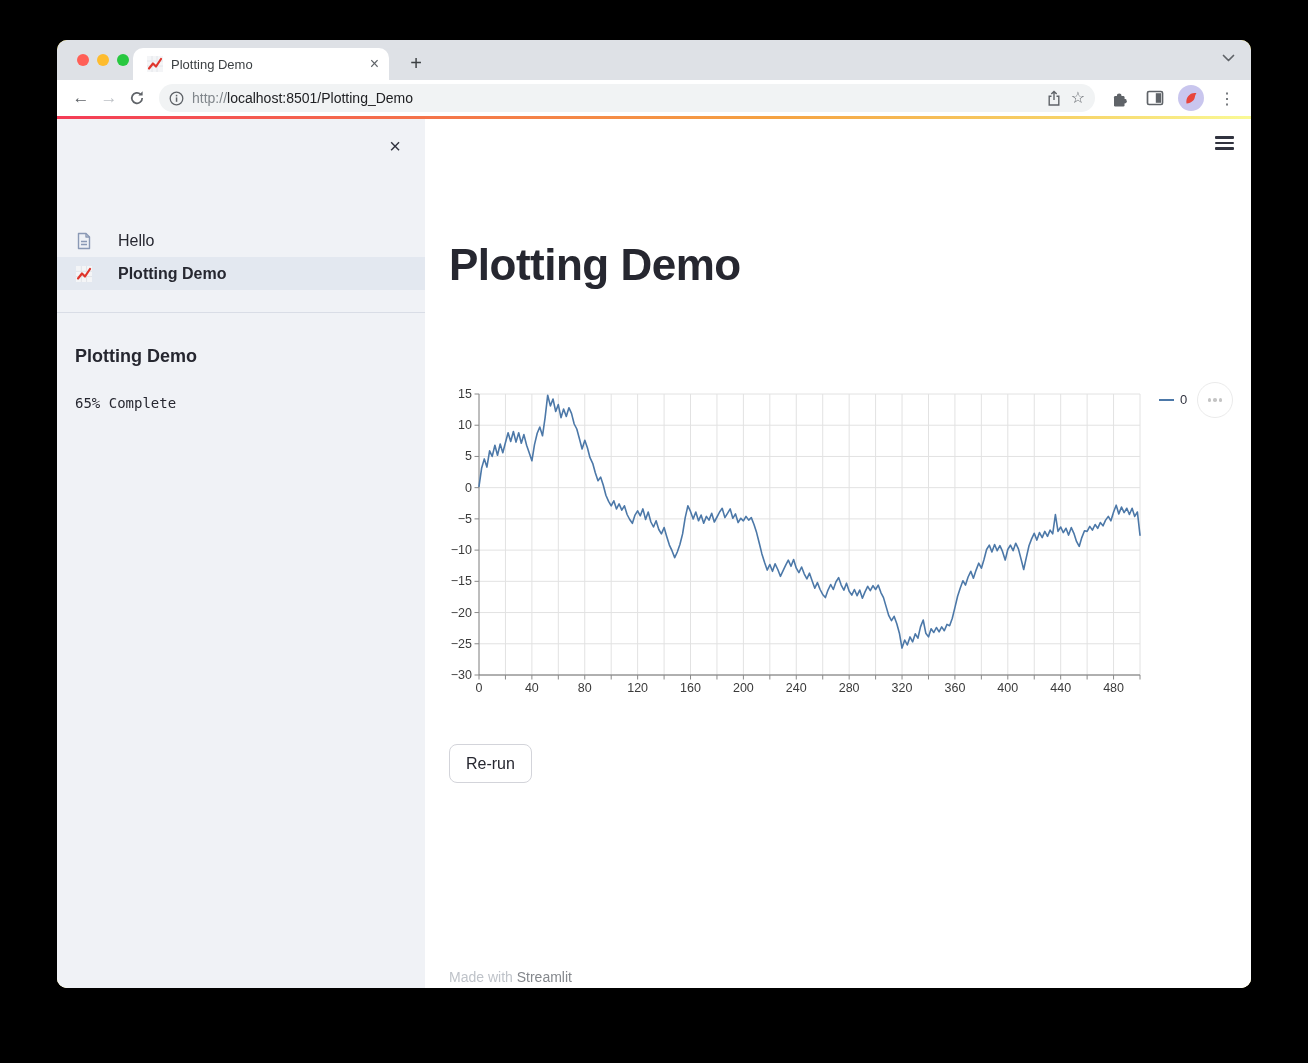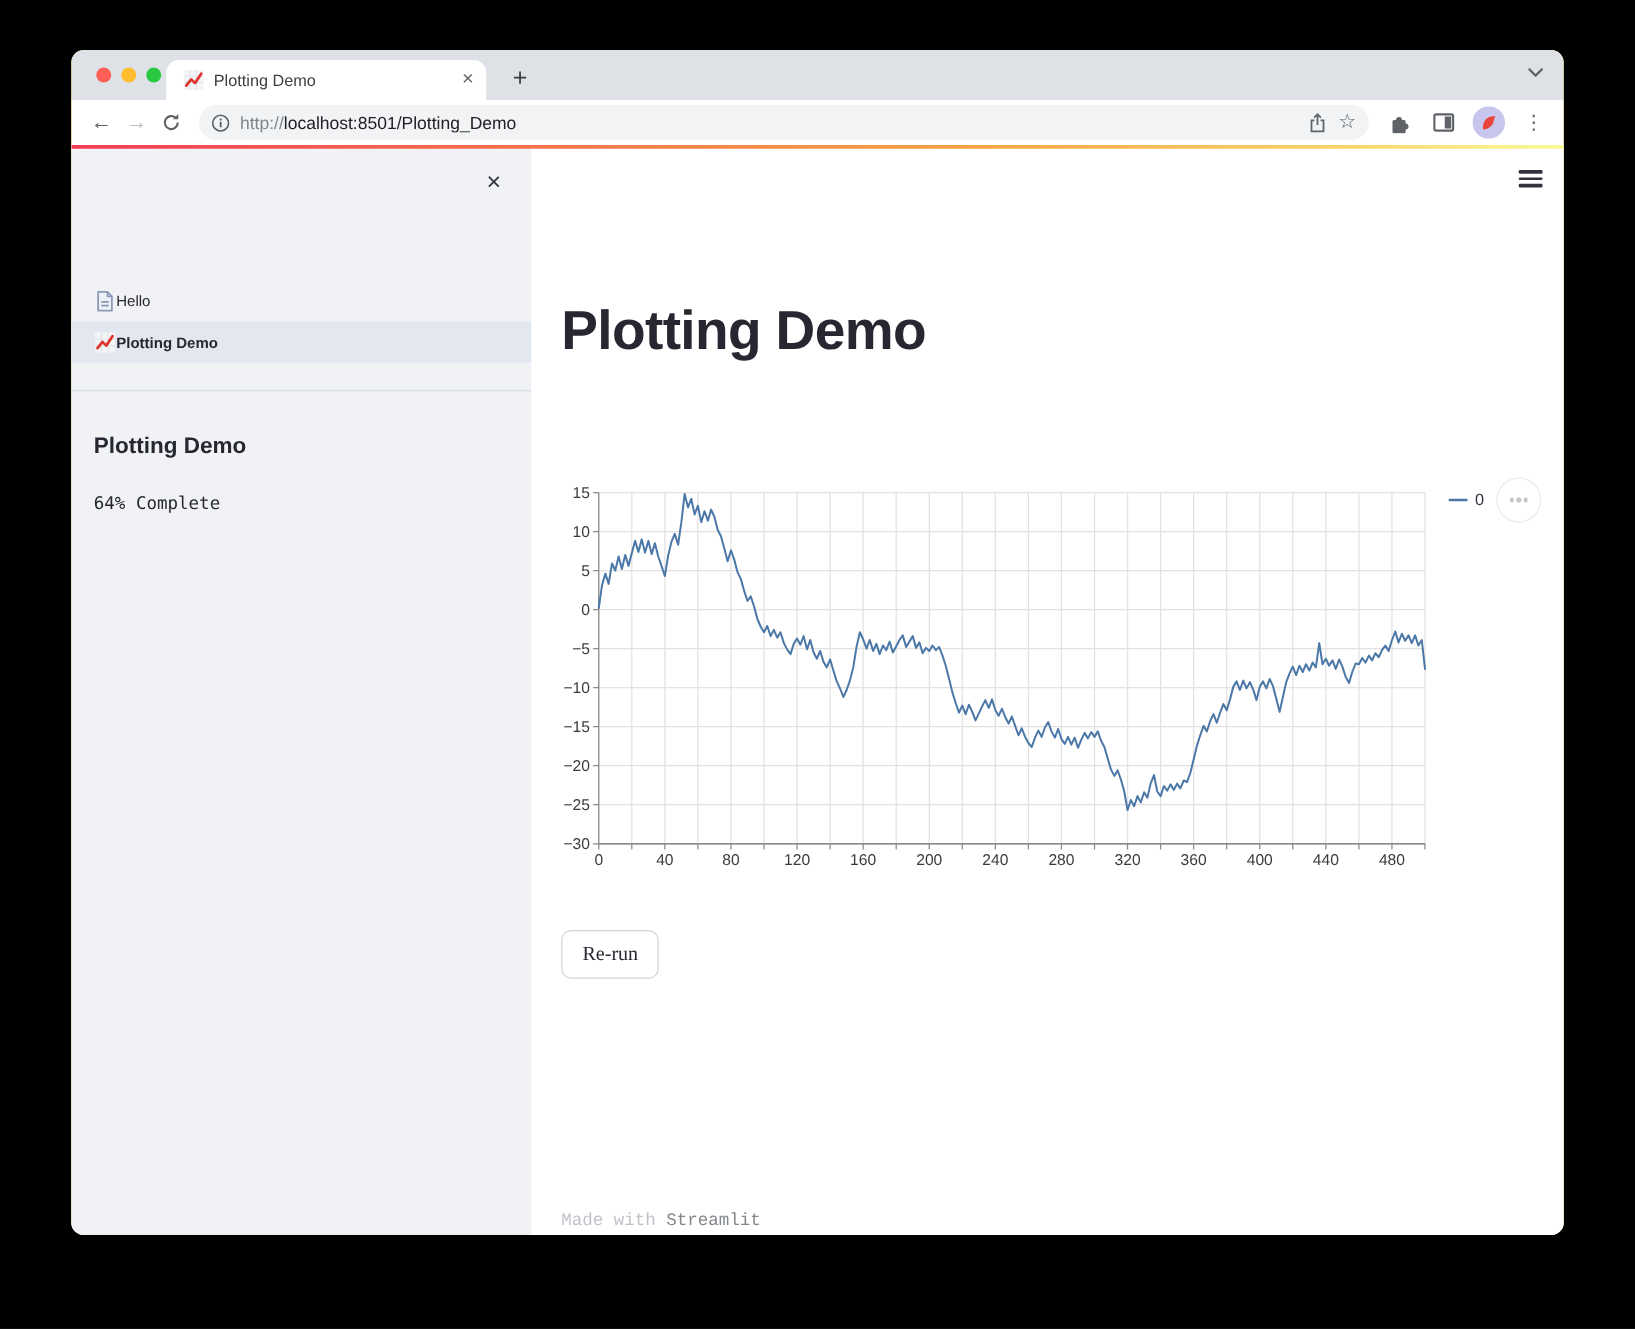--- a/index.html
+++ b/index.html
@@ -38,22 +38,22 @@
   .kebab { font-size:16px; color:#5f6368; letter-spacing:0; }
 
   
   .content { position:absolute; top:76px; left:0; right:0; bottom:0; background:#fff; overflow:hidden; }
   .decoration { position:absolute; top:0; left:0; right:0; height:3px; z-index:6; }
 
   .sidebar { position:absolute; left:0; top:0; bottom:0; width:368px; background:#f0f2f6; z-index:2; }
   .sb-close { position:absolute; top:18px; right:18px; font-size:20px; color:#31333f; line-height:1;
               width:24px; height:24px; display:flex; align-items:center; justify-content:center; }
   .nav { position:absolute; top:108px; left:0; right:0; }
-  .nav-item { height:33px; display:flex; align-items:center; gap:0; padding:0 18px;
-              font-size:12px; color:#262730; }
+  .nav-item { height:33px; display:flex; align-items:center; gap:25px; padding:0 18px;
+              font-size:16px; color:#262730; }
   .nav-item.selected { background:#e3e8f0; font-weight:700; }
   .nav-icon { width:18px; height:18px; flex:0 0 18px; }
   .sb-divider { position:absolute; top:196px; left:0; right:0; height:1px; background:#d9dde6; }
   .sb-heading { position:absolute; top:230px; left:18px; font-size:18px; font-weight:700; color:#262730; }
   .sb-progress { position:absolute; top:279px; left:18px; font-size:14px; color:#262730;
                  font-family:"DejaVu Sans Mono","Liberation Mono",monospace; }
 
   .main { position:absolute; left:368px; right:0; top:0; bottom:0; background:#fff; }
   .hamburger { position:absolute; top:20px; right:17px; width:19px; display:flex; flex-direction:column; gap:3px; }
   .hamburger span { height:2.5px; background:#31333f; border-radius:1px; display:block; }
@@ -63,22 +63,22 @@
   .chart-block { position:absolute; left:24px; top:270px; display:flex; align-items:flex-start; }
   .chart-legend { display:flex; align-items:center; gap:6px; margin:6px 0 0 10px; }
   .legend-swatch { width:15px; height:2px; background:#4c78a8; display:block; }
   .legend-label { font-size:13px; color:#31333f; }
   .chart-menu-btn { width:36px; height:36px; border-radius:50%; border:1px solid #ebebeb; background:#fff;
                     margin:-4px 0 0 10px; display:flex; align-items:center; justify-content:center; gap:2px; }
   .chart-menu-btn i { width:3.5px; height:3.5px; border-radius:50%; background:#c4c4c4; display:block; }
 
   .rerun-btn { position:absolute; left:24px; top:628px; height:39px; padding:0 16px;
                background:#fff; border:1px solid #d3d4da; border-radius:8px;
-               font-size:16px; color:#262730; font-family:Liberation Serif, serif; }
-  .footer { position:absolute; left:24px; top:853px; font-size:14px;font-family:Liberation Mono, monospace; }
+               font-size:16px; color:#262730; font-family:Liberation Sans, sans-serif; }
+  .footer { position:absolute; left:24px; top:853px; font-size:14px; }
   .footer .made { color:#bfc3c9; }
   .footer .brand { color:#84878c; }
 </style>
 </head>
 <body>
 
 <div class="window">
 
   <div class="tabstrip">
     <div class="traffic">
@@ -167,21 +167,21 @@
           <svg class="nav-icon" width="18" height="18" viewBox="0 0 18 18">
             <rect x="1" y="1" width="16" height="16" fill="#f4f5f7"></rect>
             <path d="M1 6.3 H17 M1 11.6 H17 M6.3 1 V17 M11.6 1 V17" stroke="#e2e4e8" stroke-width="1"></path>
             <polyline points="3,13.5 7,8.5 10,11.5 15,4" fill="none" stroke="#df352c" stroke-width="2.2" stroke-linecap="round" stroke-linejoin="round"></polyline>
           </svg>
           <span>Plotting Demo</span>
         </div>
       </div>
       <div class="sb-divider"></div>
       <div class="sb-heading">Plotting Demo</div>
-      <div class="sb-progress">64% Complete</div>
+      <div class="sb-progress">65% Complete</div>
     </div>
 
     <div class="main">
       <div class="hamburger">
           <span></span>
           <span></span>
           <span></span>
         </div>
       <h1 class="page-title">Plotting Demo</h1>
 

